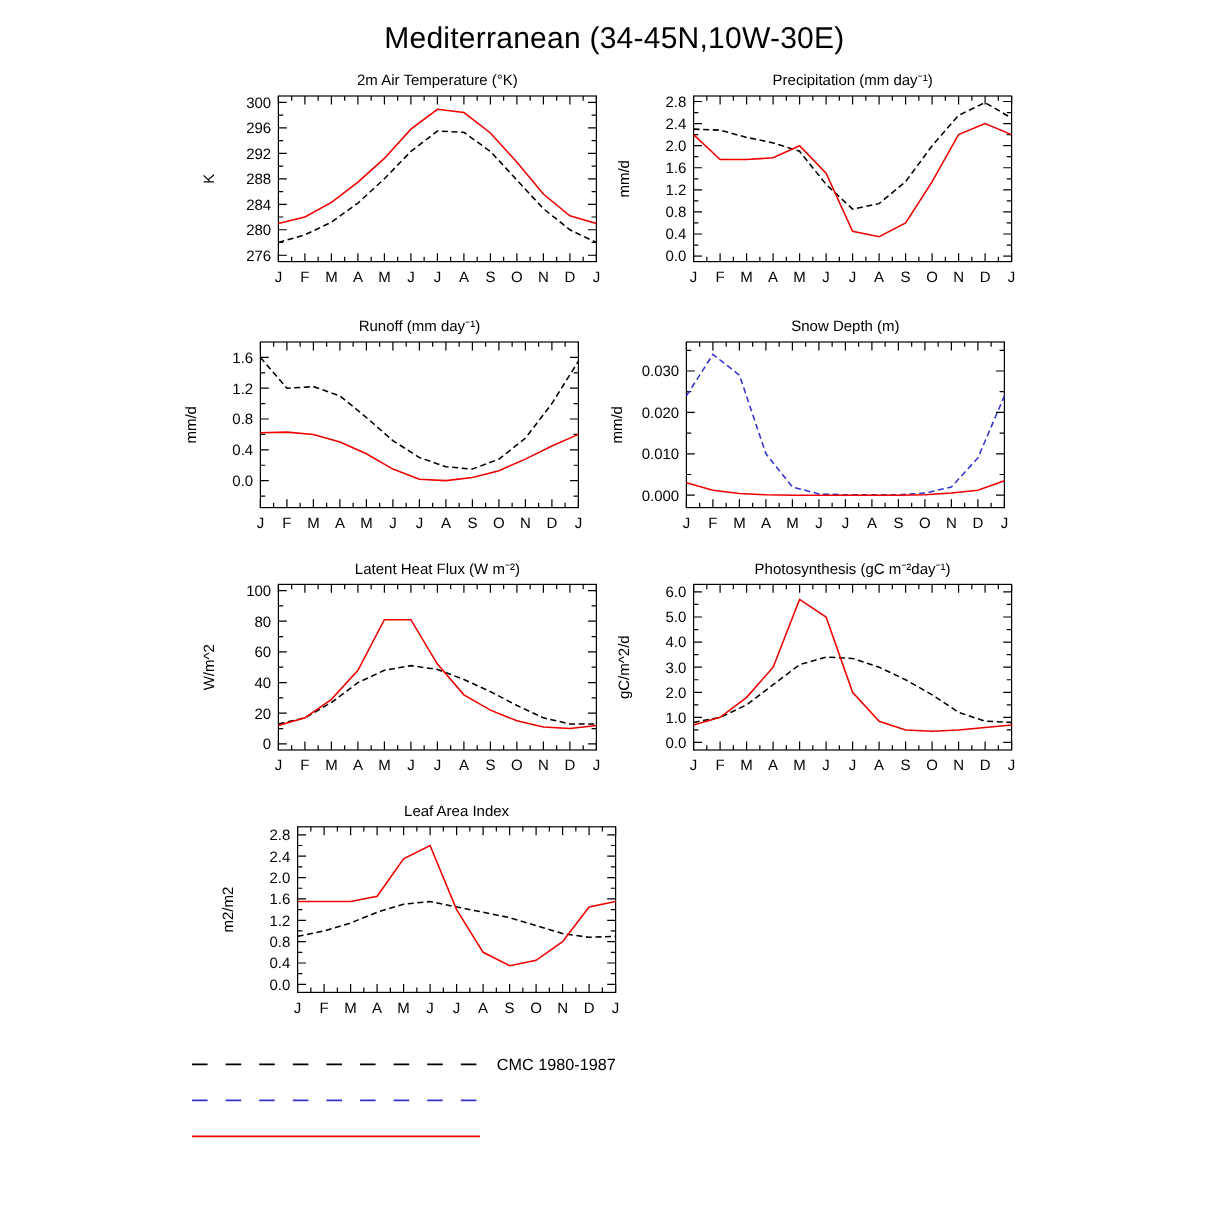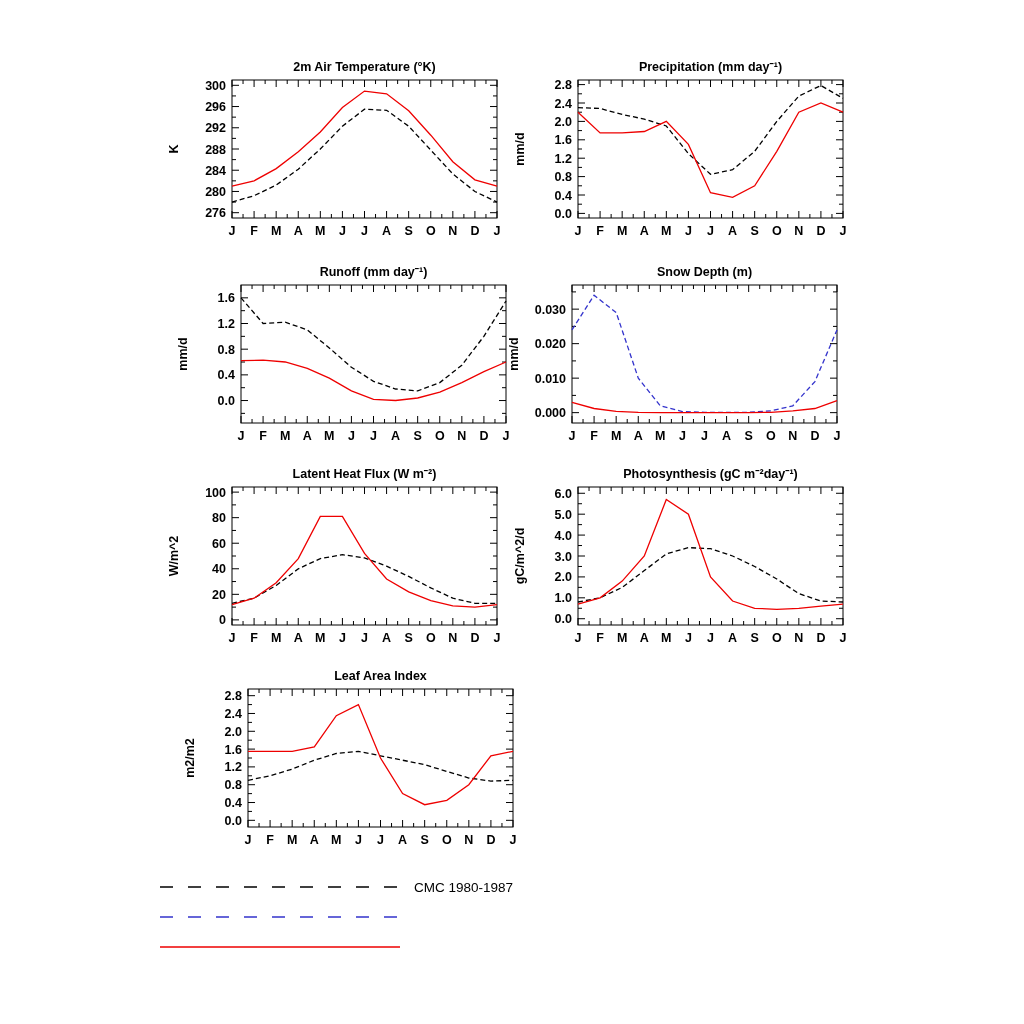--- a/index.html
+++ b/index.html
@@ -1,31 +1,32 @@
 <!DOCTYPE html>
 <html><head>
 <meta charset="utf-8">
 <style>
   html,body{margin:0;padding:0;background:#ffffff;}
   body{font-family:"Liberation Sans",sans-serif;color:#000;}
   .page{position:relative;width:1024px;height:1024px;background:#fff;overflow:hidden;}
   .main-title{position:absolute;top:18px;left:0;width:100%;text-align:center;font-size:25px;letter-spacing:0.2px;}
-  .panel{position:absolute;font-weight:bold;}
+  .panel{position:absolute;}
   svg text{font-family:"Liberation Sans",sans-serif;fill:#000;}
   .ptitle{font-size:12.5px;}
   .alabel{font-size:12.5px;}
   .tick{font-size:12.5px;}
   .legend{position:absolute;left:160px;top:872px;}
   .legend-row{display:flex;align-items:center;height:30px;}
   .llabel{font-size:13.5px;margin-left:14px;white-space:nowrap;}
 </style>
 </head>
 <body>
 
 <div class="page">
+  <div class="main-title">Mediterranean (34-45N,10W-30E)</div>
 
   <div class="panel" style="left:164px;top:58px"><svg width="346" height="192">
         <rect x="68" y="22" width="265" height="138" fill="none" stroke="#000" stroke-width="1"></rect>
         <text x="200.5" y="13" text-anchor="middle" class="ptitle">2m Air Temperature (°K)</text>
         <text x="14" y="91" text-anchor="middle" class="alabel" transform="rotate(-90 14 91)">K</text>
         <line x1="68" y1="160" x2="68" y2="153" stroke="#000"></line>
         <line x1="68" y1="22" x2="68" y2="29" stroke="#000"></line>
         <text x="68" y="177" text-anchor="middle" class="tick">J</text>
         <line x1="79.04166666666666" y1="160" x2="79.04166666666666" y2="156" stroke="#000"></line>
         <line x1="79.04166666666666" y1="22" x2="79.04166666666666" y2="26" stroke="#000"></line>
@@ -224,21 +225,21 @@
         <line x1="333" y1="90.99999999999999" x2="329" y2="90.99999999999999" stroke="#000"></line>
         <line x1="68" y1="72.6" x2="72" y2="72.6" stroke="#000"></line>
         <line x1="333" y1="72.6" x2="329" y2="72.6" stroke="#000"></line>
         <line x1="68" y1="54.19999999999999" x2="72" y2="54.19999999999999" stroke="#000"></line>
         <line x1="333" y1="54.19999999999999" x2="329" y2="54.19999999999999" stroke="#000"></line>
         <line x1="68" y1="35.8" x2="72" y2="35.8" stroke="#000"></line>
         <line x1="333" y1="35.8" x2="329" y2="35.8" stroke="#000"></line>
         <polyline points="68.0,49.6 90.1,50.5 112.2,56.5 134.3,61.1 156.3,68.0 178.4,95.6 200.5,116.3 222.6,111.7 244.7,93.3 266.8,63.4 288.8,38.1 310.9,27.5 333.0,40.4" fill="none" stroke="#000000" stroke-width="1.3" stroke-dasharray="5 3"></polyline>
         <polyline points="68.0,54.2 90.1,74.9 112.2,74.9 134.3,73.5 156.3,63.4 178.4,86.4 200.5,134.7 222.6,139.3 244.7,127.8 266.8,93.3 288.8,54.2 310.9,45.0 333.0,54.2" fill="none" stroke="#ee0000" stroke-width="1.3"></polyline>
       </svg></div>
-  <div class="panel" style="left:173px;top:263px"><svg width="346" height="192">
+  <div class="panel" style="left:149px;top:263px"><svg width="346" height="192">
         <rect x="68" y="22" width="265" height="138" fill="none" stroke="#000" stroke-width="1"></rect>
         <text x="200.5" y="13" text-anchor="middle" class="ptitle">Runoff (mm day⁻¹)</text>
         <text x="14" y="91" text-anchor="middle" class="alabel" transform="rotate(-90 14 91)">mm/d</text>
         <line x1="68" y1="160" x2="68" y2="153" stroke="#000"></line>
         <line x1="68" y1="22" x2="68" y2="29" stroke="#000"></line>
         <text x="68" y="177" text-anchor="middle" class="tick">J</text>
         <line x1="79.04166666666666" y1="160" x2="79.04166666666666" y2="156" stroke="#000"></line>
         <line x1="79.04166666666666" y1="22" x2="79.04166666666666" y2="26" stroke="#000"></line>
         <line x1="90.08333333333333" y1="160" x2="90.08333333333333" y2="153" stroke="#000"></line>
         <line x1="90.08333333333333" y1="22" x2="90.08333333333333" y2="29" stroke="#000"></line>

